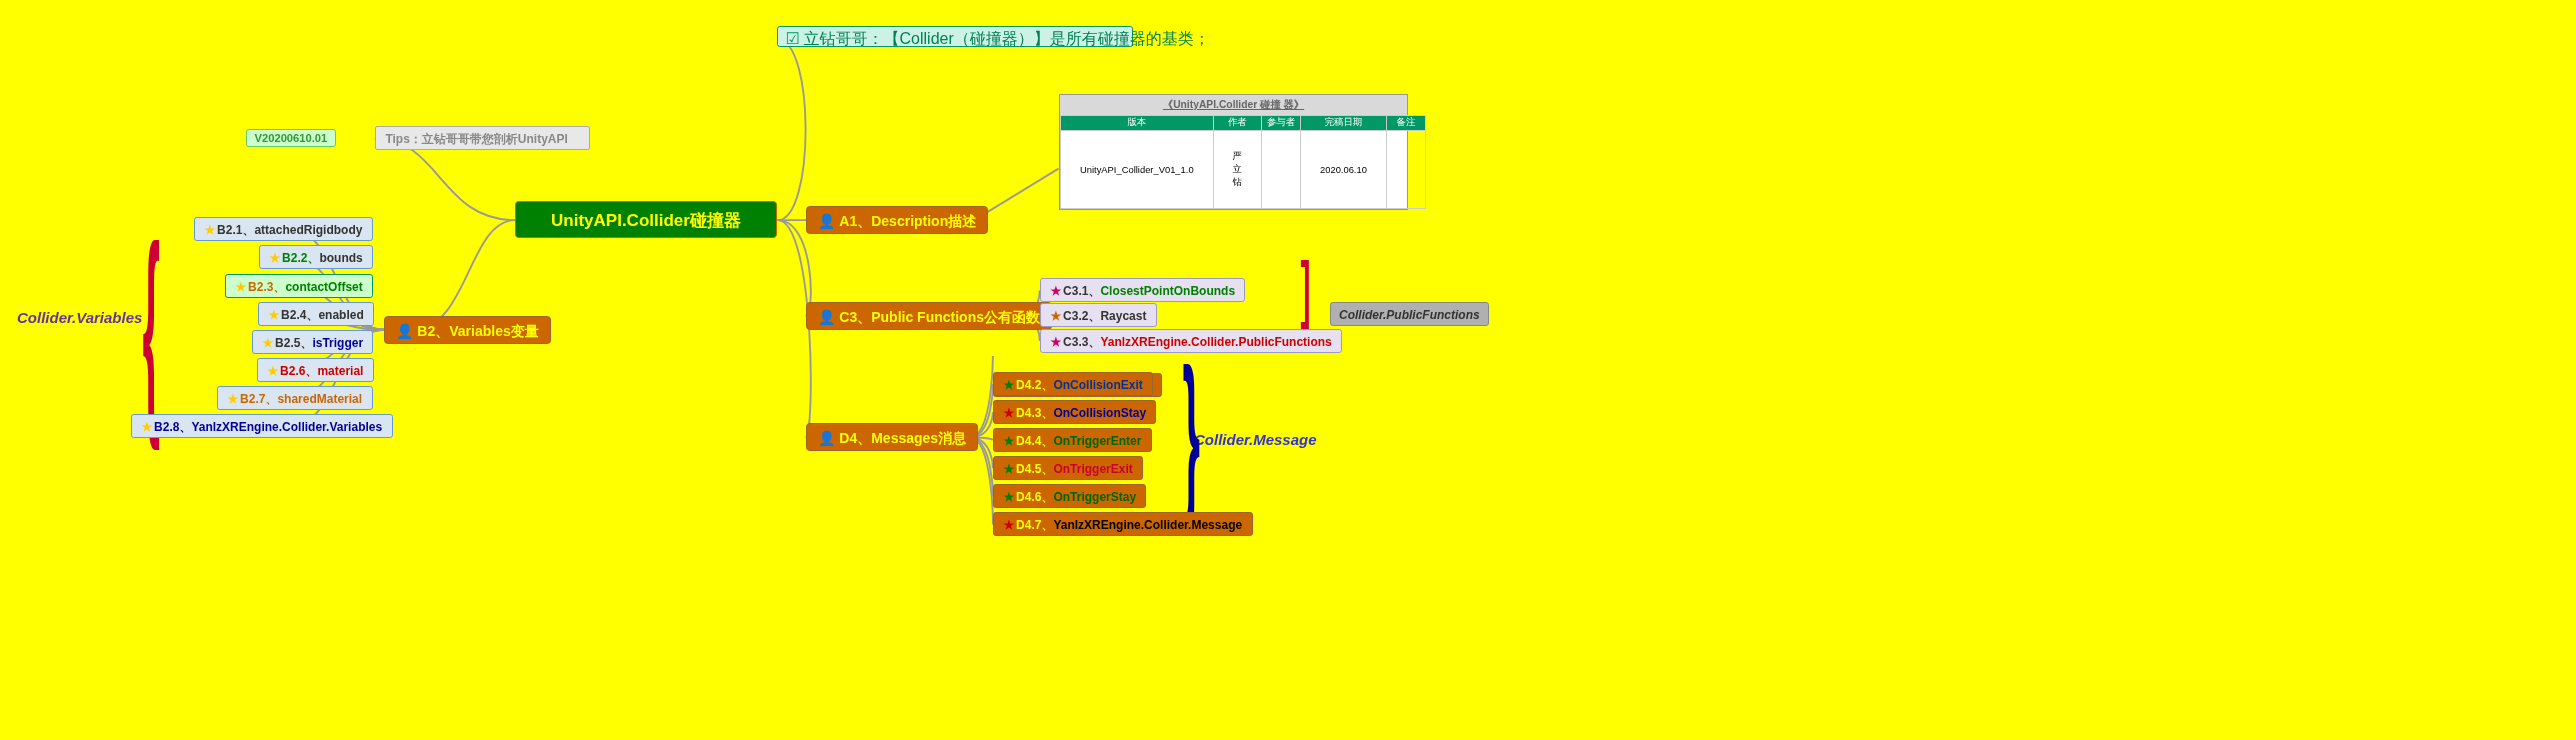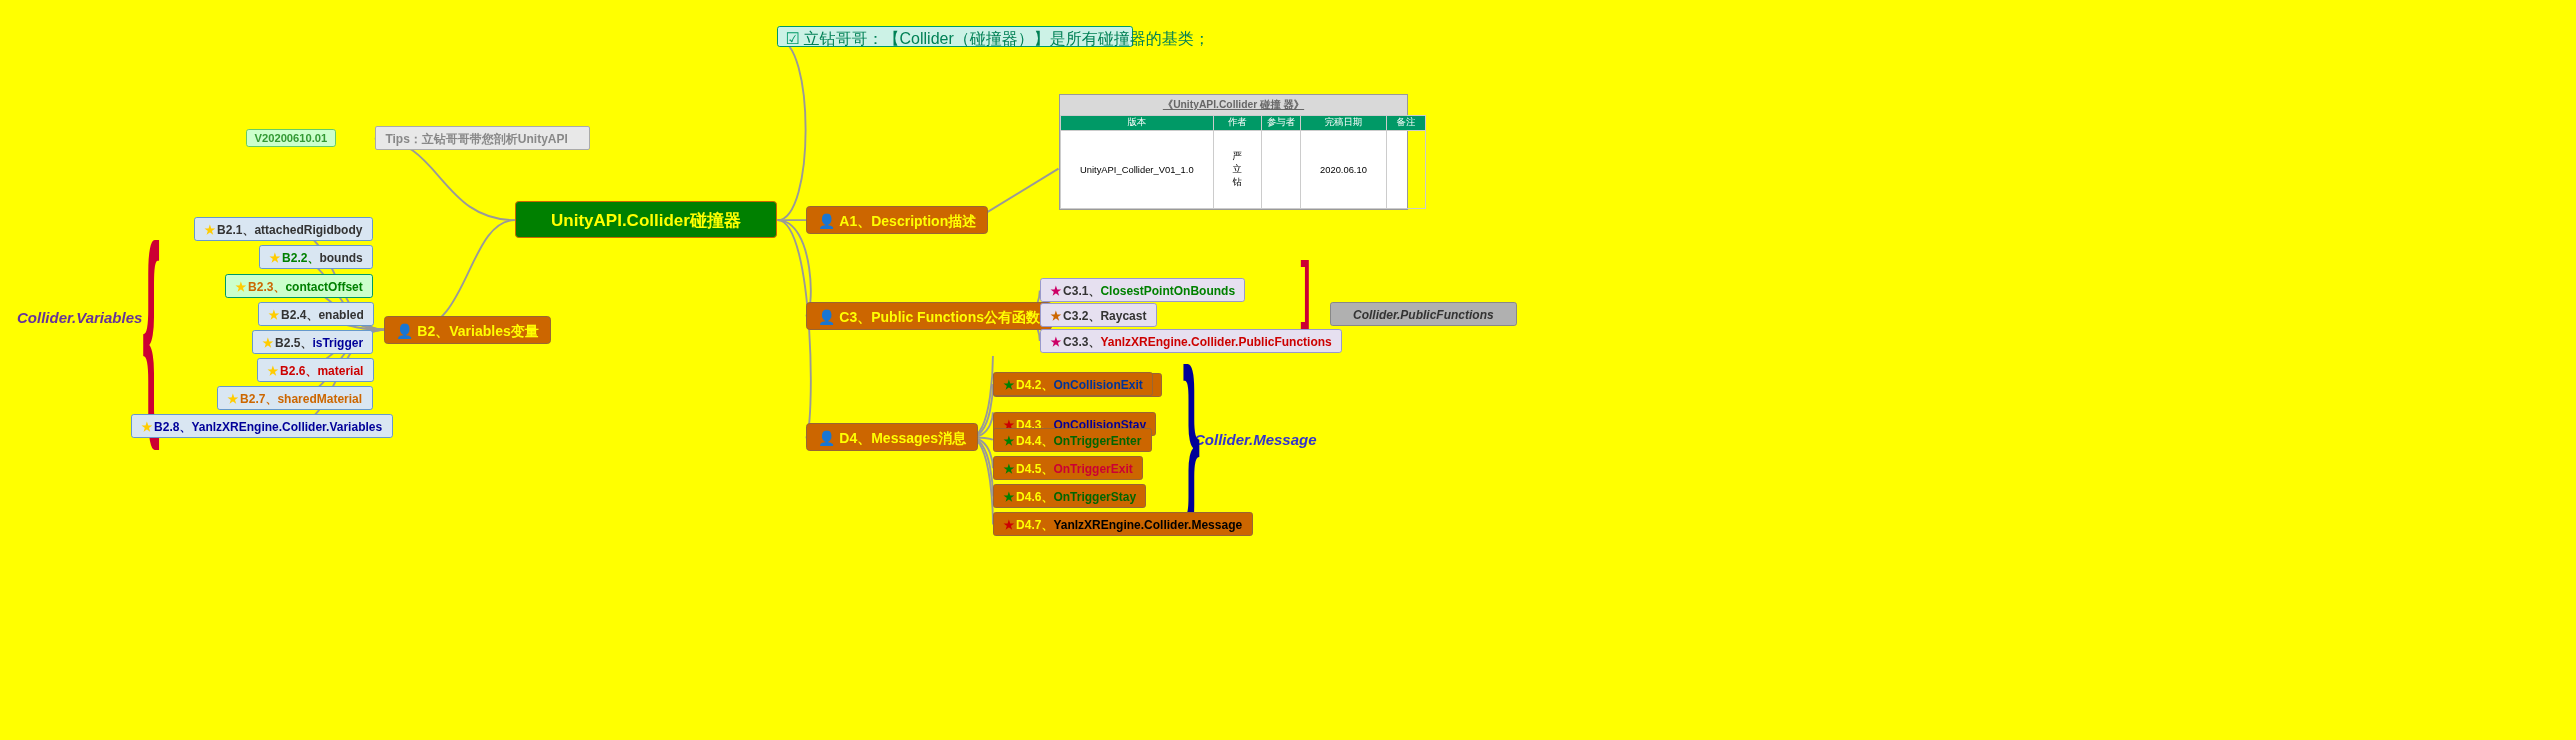--- a/index.html
+++ b/index.html
@@ -8,21 +8,21 @@
 .root{left:515px;top:201px;width:262px;height:37px;line-height:37px;text-align:center;background:#008000;border:1.9px solid #cc6600;border-radius:3.7px;color:#ffff00;font-weight:bold;font-size:17px}
 .branch{height:28px;line-height:28px;padding:0 11.2px;background:#cc6600;border:1.9px solid #996633;border-radius:3.7px;color:#ffff00;font-weight:bold;font-size:14px}
 .branch .person{color:#000;margin-right:3.7px}
 .leaf{height:24px;line-height:24px;padding:0 9.4px;font-size:12px;font-weight:bold;border-radius:2.8px}
 .leaf .bullet{color:#ffcc00;margin-right:1.9px}
 .leaf .star{margin-right:1.9px}
 .lf-blue{background:#d9e6f2;border:0.9px solid #6699cc}
 .lf-mint{background:#ccffcc;border:0.9px solid #009966}
 .lf-orange{background:#cc6600;border:1.9px solid #996633;color:#ffff00}
 .lf-lav{background:#e6e0f0;border:0.9px solid #9999cc}
-.lf-gray{background:#b0b0b0;border:0.9px solid #888;color:#333;font-style:italic;padding:0 22px}
+.lf-gray{background:#b0b0b0;border:0.9px solid #888;color:#333;font-style:italic;padding:0 8px}
 .tag{position:absolute;font-style:italic;font-weight:bold;font-size:15px}
 .tag-var{color:#663399}
 .tag-msg{color:#3333cc}
 .version{position:absolute;left:246px;top:129px;background:#ccffcc;border:0.9px solid #66cc66;border-radius:2.8px;font-size:11.2px;color:#339933;padding:1.9px 7.5px;font-weight:bold}
 .tips{left:375px;top:126px;width:215px;height:24px;line-height:24px;background:#e8e8e8;border:0.9px solid #aaa;border-radius:2px;color:#888;font-size:12px;padding:0 9.4px;font-weight:bold}
 .note-top{left:777px;top:26px;width:356px;height:20.6px;line-height:20.6px;background:#ccf2e6;border:0.9px solid #009966;border-radius:2.8px;font-size:16px;color:#008055;padding:1.9px 7.5px}
 .note-top .chk{color:#009966;margin-right:3.7px}
 .docbox{position:absolute;left:1059px;top:94px;width:347px;background:#fff;border:0.9px solid #999;font-size:10.3px}
 .docbox .t1{background:#d9d9d9;color:#666;text-align:center;padding:2.8px;font-weight:bold;text-decoration:underline}
 .docbox .t2{background:#009966;color:#ffff00;text-align:center;padding:7.5px;font-weight:bold;font-size:13px}
@@ -120,18 +120,18 @@
 <div class="node leaf lf-blue" style="top: 302px; left: 258px;"><span class="bullet">★</span><span style="color:#333">B2.4、</span><span style="color:#333">enabled</span></div>
 <div class="node leaf lf-blue" style="top: 330px; left: 252px;"><span class="bullet">★</span><span style="color:#333">B2.5、</span><span style="color:#000099">isTrigger</span></div>
 <div class="node leaf lf-blue" style="top: 358px; left: 257px;"><span class="bullet">★</span><span style="color:#cc0000">B2.6、</span><span style="color:#cc0000">material</span></div>
 <div class="node leaf lf-blue" style="top: 386px; left: 217px;"><span class="bullet">★</span><span style="color:#cc6600">B2.7、</span><span style="color:#cc6600">sharedMaterial</span></div>
 <div class="node leaf lf-blue" style="top: 414px; left: 110px; margin-left: 21px;"><span class="bullet">★</span><span style="color:#000099">B2.8、</span><span style="color:#000099">YanlzXREngine.Collider.Variables</span></div>
 <div class="node leaf lf-lav" style="left: 1040px; top: 278px;"><span class="star" style="color:#cc0066">★</span><span style="color:#333">C3.1、</span><span style="color:#008000">ClosestPointOnBounds</span></div>
 <div class="node leaf lf-lav" style="left: 1040px; top: 303px;"><span class="star" style="color:#cc6600">★</span><span style="color:#333">C3.2、</span><span style="color:#333">Raycast</span></div>
 <div class="node leaf lf-lav" style="left: 1040px; top: 329px;"><span class="star" style="color:#cc0066">★</span><span style="color:#333">C3.3、</span><span style="color:#cc0000">YanlzXREngine.Collider.PublicFunctions</span></div>
 <div class="node leaf lf-orange" style="left: 993px; top: 364px; margin-top: 9px;"><span class="star" style="color:#008000">★</span><span style="color:#ffff00">D4.1、</span><span style="color:#ffff00">OnCollisionEnter</span></div>
 <div class="node leaf lf-orange" style="left: 993px; top: 372px;"><span class="star" style="color:#008000">★</span><span style="color:#ffff00">D4.2、</span><span style="color:#003399">OnCollisionExit</span></div>
-<div class="node leaf lf-orange" style="left: 993px; top: 400px; margin-top: 12px;"><span class="star" style="color:#cc0000">★</span><span style="color:#ffff00">D4.3、</span><span style="color:#000099">OnCollisionStay</span></div>
+<div class="node leaf lf-orange" style="left: 993px; top: 400px;"><span class="star" style="color:#cc0000">★</span><span style="color:#ffff00">D4.3、</span><span style="color:#000099">OnCollisionStay</span></div>
 <div class="node leaf lf-orange" style="left: 993px; top: 428px;"><span class="star" style="color:#008000">★</span><span style="color:#ffff00">D4.4、</span><span style="color:#006600">OnTriggerEnter</span></div>
 <div class="node leaf lf-orange" style="left: 993px; top: 456px;"><span class="star" style="color:#008000">★</span><span style="color:#ffff00">D4.5、</span><span style="color:#cc0033">OnTriggerExit</span></div>
 <div class="node leaf lf-orange" style="left: 993px; top: 484px;"><span class="star" style="color:#008000">★</span><span style="color:#ffff00">D4.6、</span><span style="color:#006600">OnTriggerStay</span></div>
 <div class="node leaf lf-orange" style="left: 993px; top: 512px;"><span class="star" style="color:#cc0000">★</span><span style="color:#ffff00">D4.7、</span><span style="color:#000000">YanlzXREngine.Collider.Message</span></div>
 
 
 </body></html>

